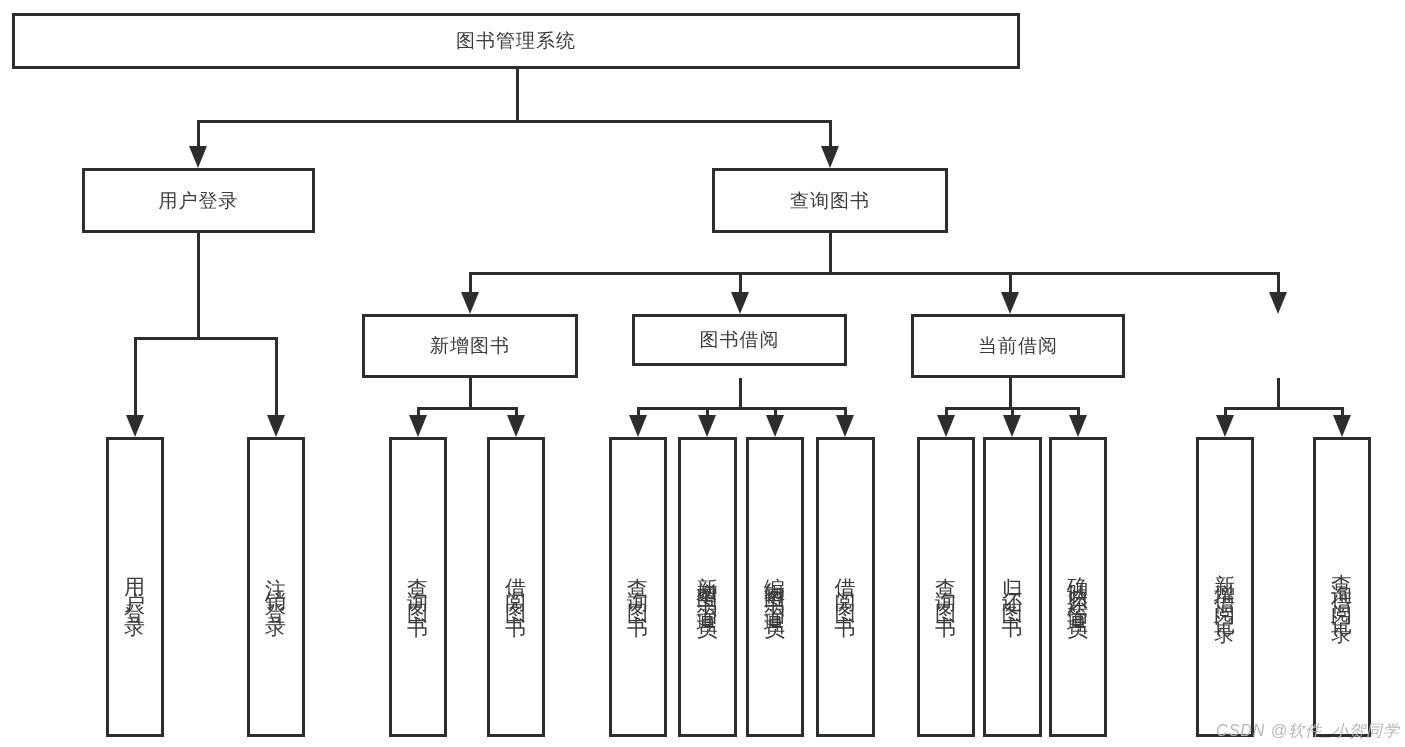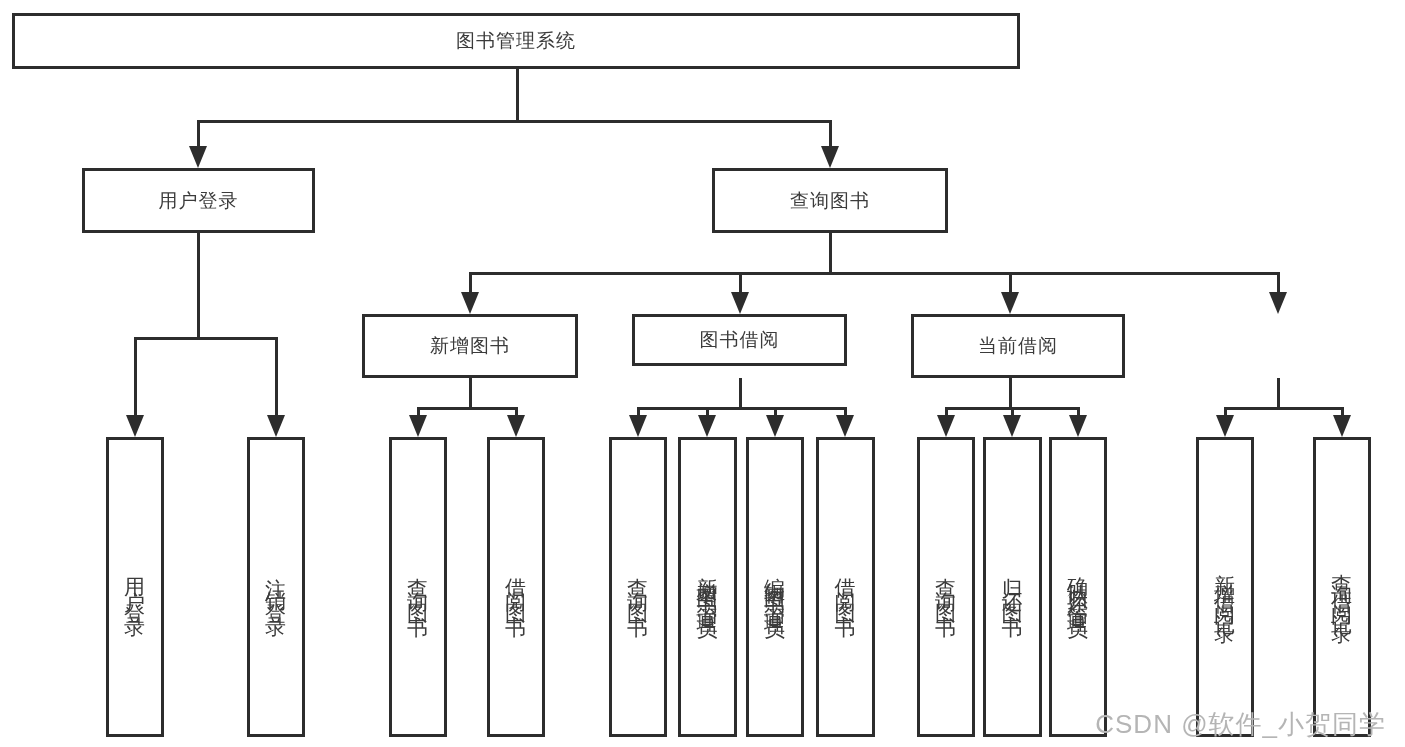--- a/index.html
+++ b/index.html
@@ -56,26 +56,27 @@
   .hline { position: absolute; height: 3px; background: var(--line); }
   .arrow {
     position: absolute;
     width: 0; height: 0;
     border-left: 9px solid transparent;
     border-right: 9px solid transparent;
     border-top: 22px solid var(--line);
   }
   .watermark {
     position: absolute;
-    right: 19px;
+    right: 5px;
     bottom: 5px;
-    font-size: 26px;
+    font-size: 16px;
     color: var(--wm);
     z-index: 10;
     letter-spacing: 1px;
+    font-style: italic;
   }
 </style>
 </head>
 <body>
 
 <div class="canvas">
 
   <div class="node" style="left:12px; top:13px; width:1008px; height:56px;">图书管理系统</div>
 
   <div class="node" style="left:82px; top:168px; width:233px; height:65px;">用户登录</div>

